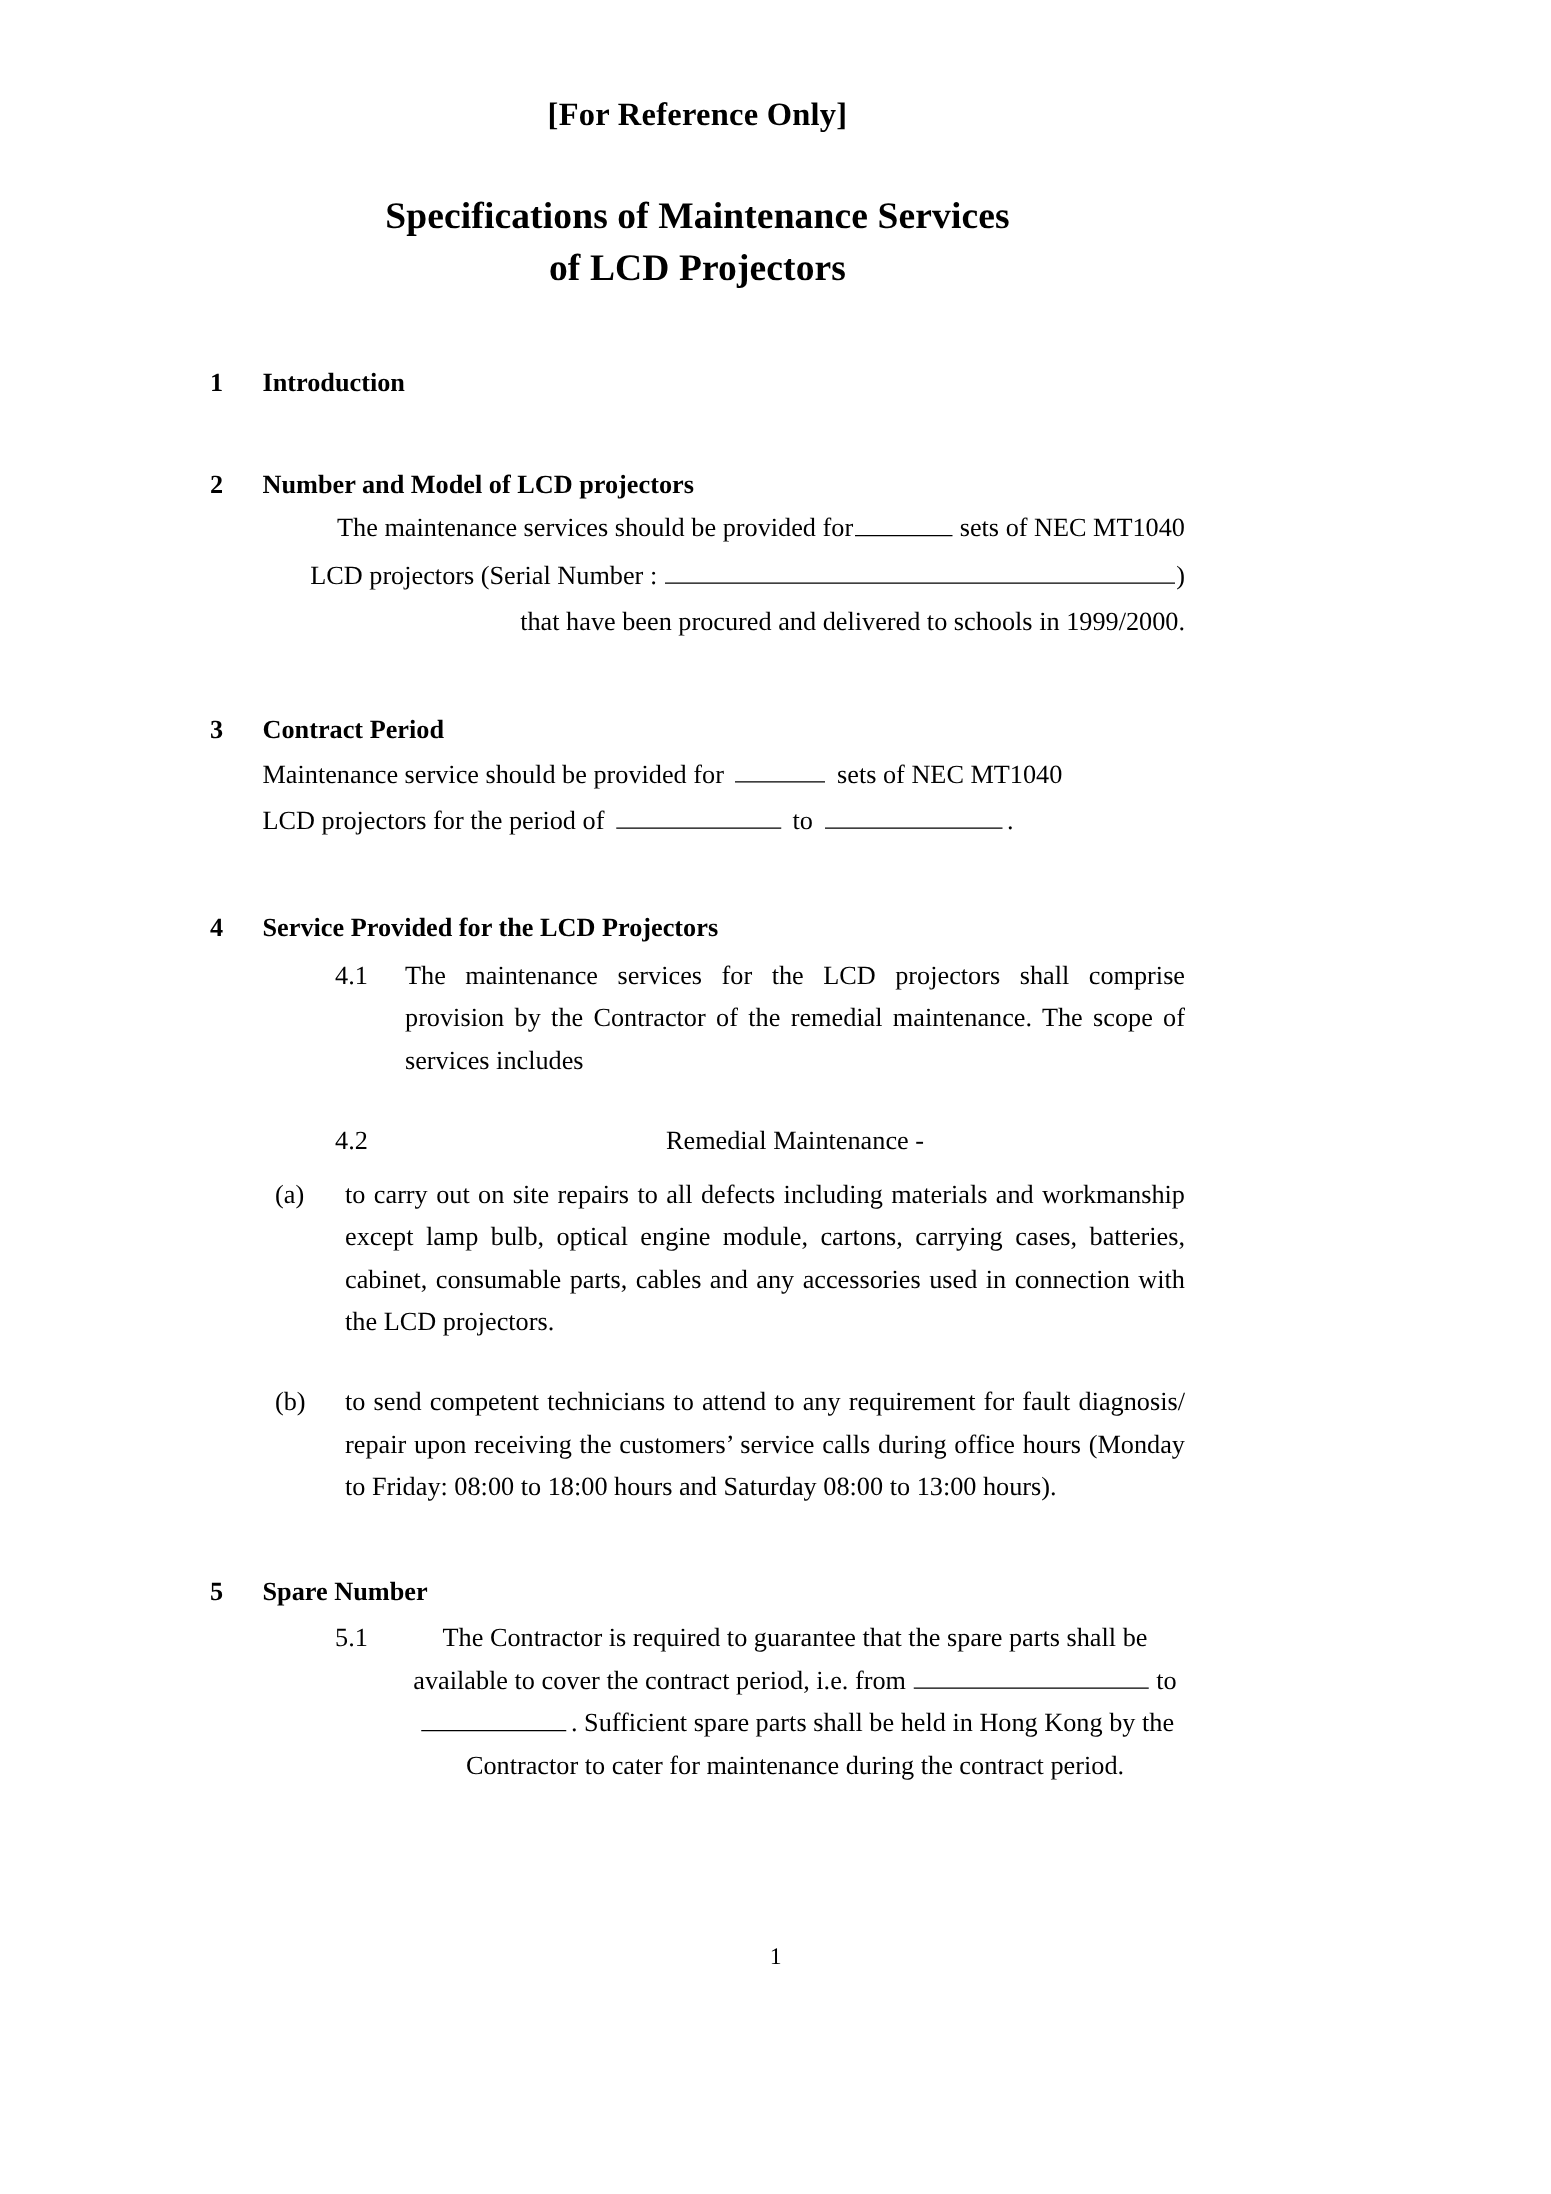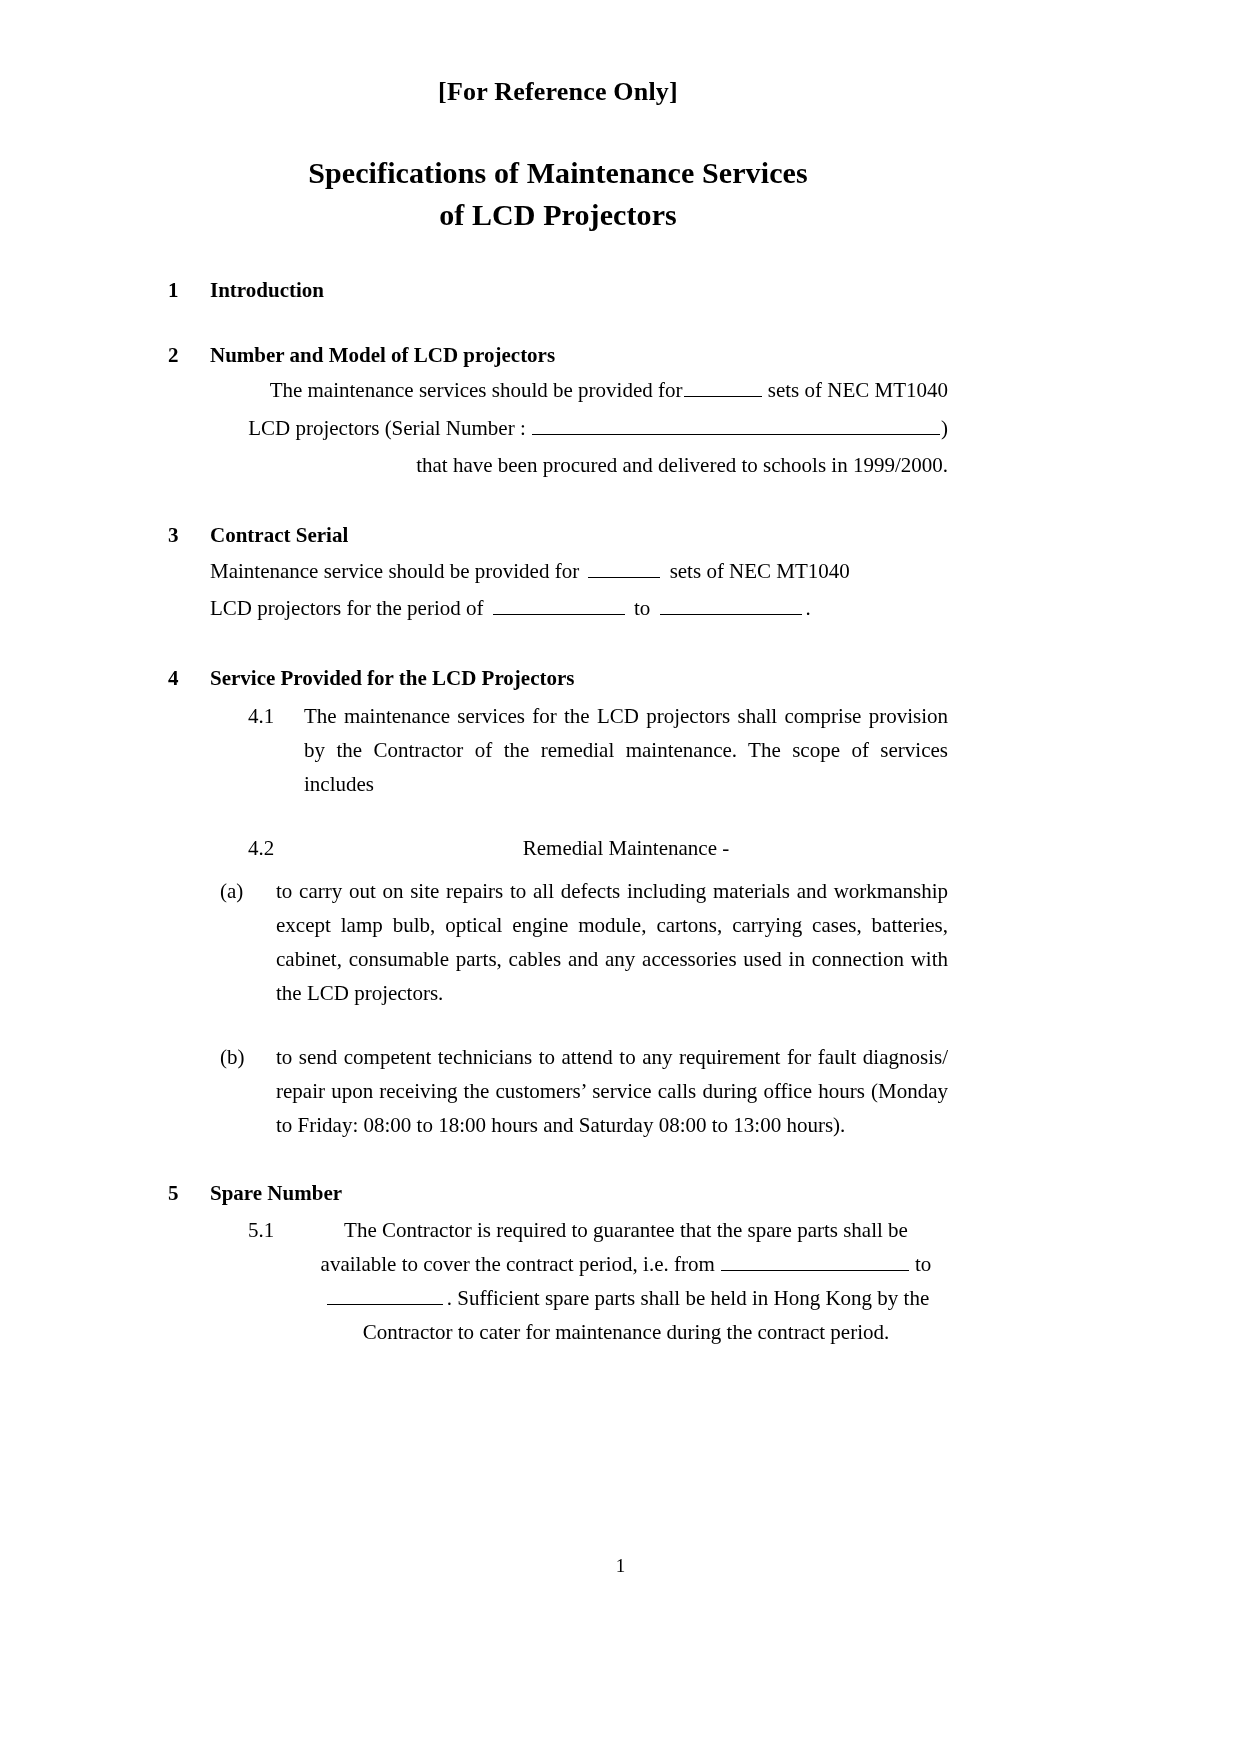--- a/index.html
+++ b/index.html
@@ -53,36 +53,36 @@
     font-weight: bold;
     font-size: 21px;
     line-height: 1.3;
     margin-bottom: 3px;
   }
   .sec-num {
     width: 42px;
     flex: 0 0 42px;
     font-weight: bold;
   }
-  .sec-title { font-weight: bold; }
+  .sec-title { font-weight: bold; margin-top: 16px; }
 
   .para {
     margin-left: 42px;
     font-size: 21px;
     line-height: 1.62;
     text-align: justify;
     text-justify: inter-word;
   }
   .para.loose { line-height: 1.78; }
   .para.nojust { text-align: right; }
 
   
   .subitem {
     display: flex;
-    margin-left: 80px;
+    margin-left: 100px;
     font-size: 21px;
     line-height: 1.62;
     margin-top: 20px;
   }
   .subitem.tight { margin-top: 6px; }
   .sub-marker {
     flex: 0 0 56px;
     width: 56px;
   }
   .sub-marker.paren {
@@ -155,21 +155,21 @@
         <span>sets of NEC MT1040</span><br>
         <span>LCD projectors (Serial Number :</span>
         <span class="blank w-serial"></span><span>)</span><br>
         <span>that have been procured and delivered to schools in 1999/2000.</span>
       </div>
     </div>
 
     <div class="section" style="margin-top:38px;">
       <div class="sec-head">
         <span class="sec-num">3</span>
-        <span class="sec-title">Contract Serial</span>
+        <span class="sec-title">Contract Period</span>
       </div>
       <div class="para loose">
         <span>Maintenance service should be provided for</span>
         <span class="blank w-sets2"></span>
         <span>sets of NEC MT1040</span><br>
         <span>LCD projectors for the period of</span>
         <span class="blank w-period1"></span>
         <span>to</span>
         <span class="blank w-period2"></span><span>.</span>
       </div>

